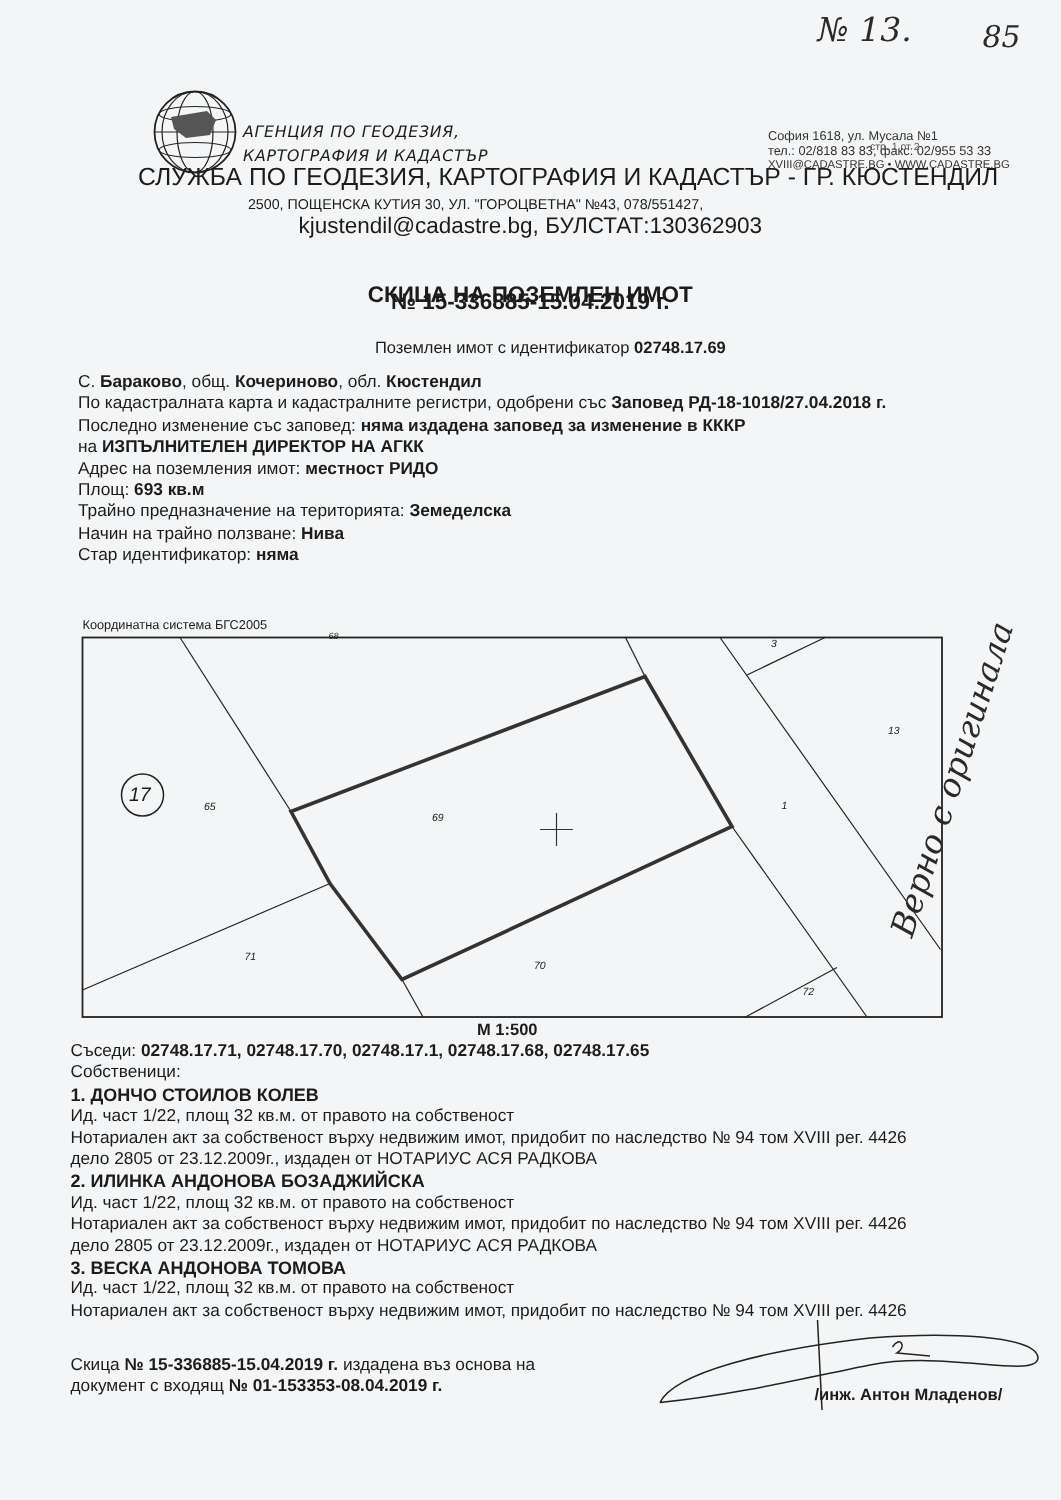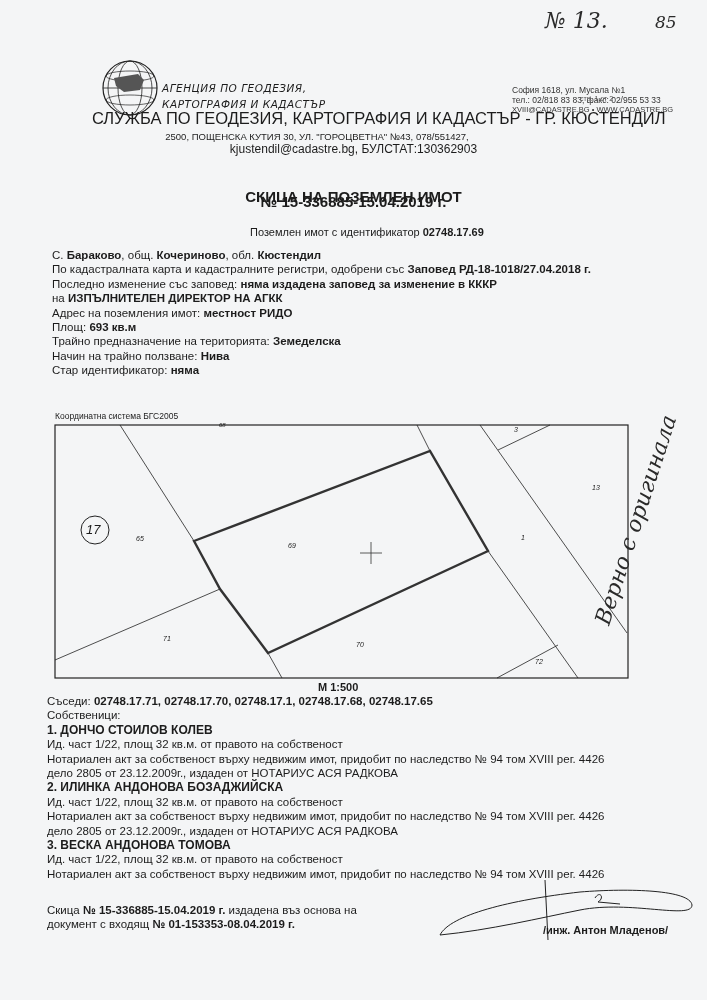--- a/index.html
+++ b/index.html
@@ -11,21 +11,21 @@
   .small { font-size:8.5px; line-height:10px; color:#333; }
   .bold { font-weight:bold; }
   .line { font-size:11.5px; line-height:14.4px; white-space:nowrap; }
   .title { font-weight:bold; font-size:15px; text-align:center; width:707px; left:0; }
   .lbl { font-size:7px; font-style:italic; }
 </style>
 </head>
 <body>
 
 <div class="abs hand" style="left:545px;top:8px;font-size:22px;">№ 13.</div>
-<div class="abs hand" style="left:655px;top:12px;font-size:17px;text-align:center;">85</div>
+<div class="abs hand" style="left:655px;top:12px;font-size:20px;text-align:center;">85</div>
 
 <div class="abs" style="left:100px;top:58px;width:60px;height:60px;">
   <svg width="60" height="60" viewBox="0 0 60 60">
     <circle cx="30" cy="30" r="27" fill="none" stroke="#222" stroke-width="1.2"></circle>
     <ellipse cx="30" cy="30" rx="12" ry="27" fill="none" stroke="#222" stroke-width="0.8"></ellipse>
     <ellipse cx="30" cy="30" rx="22" ry="27" fill="none" stroke="#222" stroke-width="0.8"></ellipse>
     <line x1="3" y1="30" x2="57" y2="30" stroke="#222" stroke-width="0.8"></line>
     <ellipse cx="30" cy="18" rx="24" ry="5" fill="none" stroke="#222" stroke-width="0.7"></ellipse>
     <ellipse cx="30" cy="42" rx="24" ry="5" fill="none" stroke="#222" stroke-width="0.7"></ellipse>
     <path d="M14 20 L38 16 L44 22 L40 32 L24 34 L16 28 Z" fill="#555"></path>
@@ -34,21 +34,21 @@
 <div class="abs logo-text" style="left:162px;top:82px;">АГЕНЦИЯ ПО ГЕОДЕЗИЯ,</div>
 <div class="abs logo-text" style="left:162px;top:98px;">КАРТОГРАФИЯ И КАДАСТЪР</div>
 
 <div class="abs small" style="left:512px;top:85px;">София 1618, ул. Мусала №1</div>
 <div class="abs small" style="left:512px;top:95px;">тел.: 02/818 83 83, факс: 02/955 53 33</div>
 <div class="abs small" style="left:512px;top:105px;font-size:7.5px;">XVIII@CADASTRE.BG • WWW.CADASTRE.BG</div>
 <div class="abs small" style="left:580px;top:94px;font-size:7px;color:#555;">стр. 1 от 2</div>
 
 <div class="abs" style="left:92px;top:109px;font-size:16.5px;white-space:nowrap;">СЛУЖБА ПО ГЕОДЕЗИЯ, КАРТОГРАФИЯ И КАДАСТЪР - ГР. КЮСТЕНДИЛ</div>
 <div class="abs" style="left:0;width:634px;text-align:center;top:131px;font-size:9.5px;">2500, ПОЩЕНСКА КУТИЯ 30, УЛ. "ГОРОЦВЕТНА" №43, 078/551427,</div>
-<div class="abs" style="left:0;width:707px;text-align:center;top:142px;font-size:12px;">kjustendil@cadastre.bg, БУЛСТАТ:130362903</div>
+<div class="abs" style="left:0;width:707px;text-align:center;top:142px;font-size:15px;">kjustendil@cadastre.bg, БУЛСТАТ:130362903</div>
 
 <div class="abs title" style="top:188px;">СКИЦА НА ПОЗЕМЛЕН ИМОТ</div>
 <div class="abs title" style="top:193px;">№ 15-336885-15.04.2019 г.</div>
 <div class="abs line" style="left:250px;top:225px;font-size:11px;">
   <span>Поземлен имот с  идентификатор</span>
   <span class="bold">02748.17.69</span>
 </div>
 
 <div class="abs" style="left:52px;top:248px;">
   <div class="line"><span>С.</span> <span class="bold">Бараково</span><span>, общ.</span> <span class="bold">Кочериново</span><span>, обл.</span> <span class="bold">Кюстендил</span></div>

